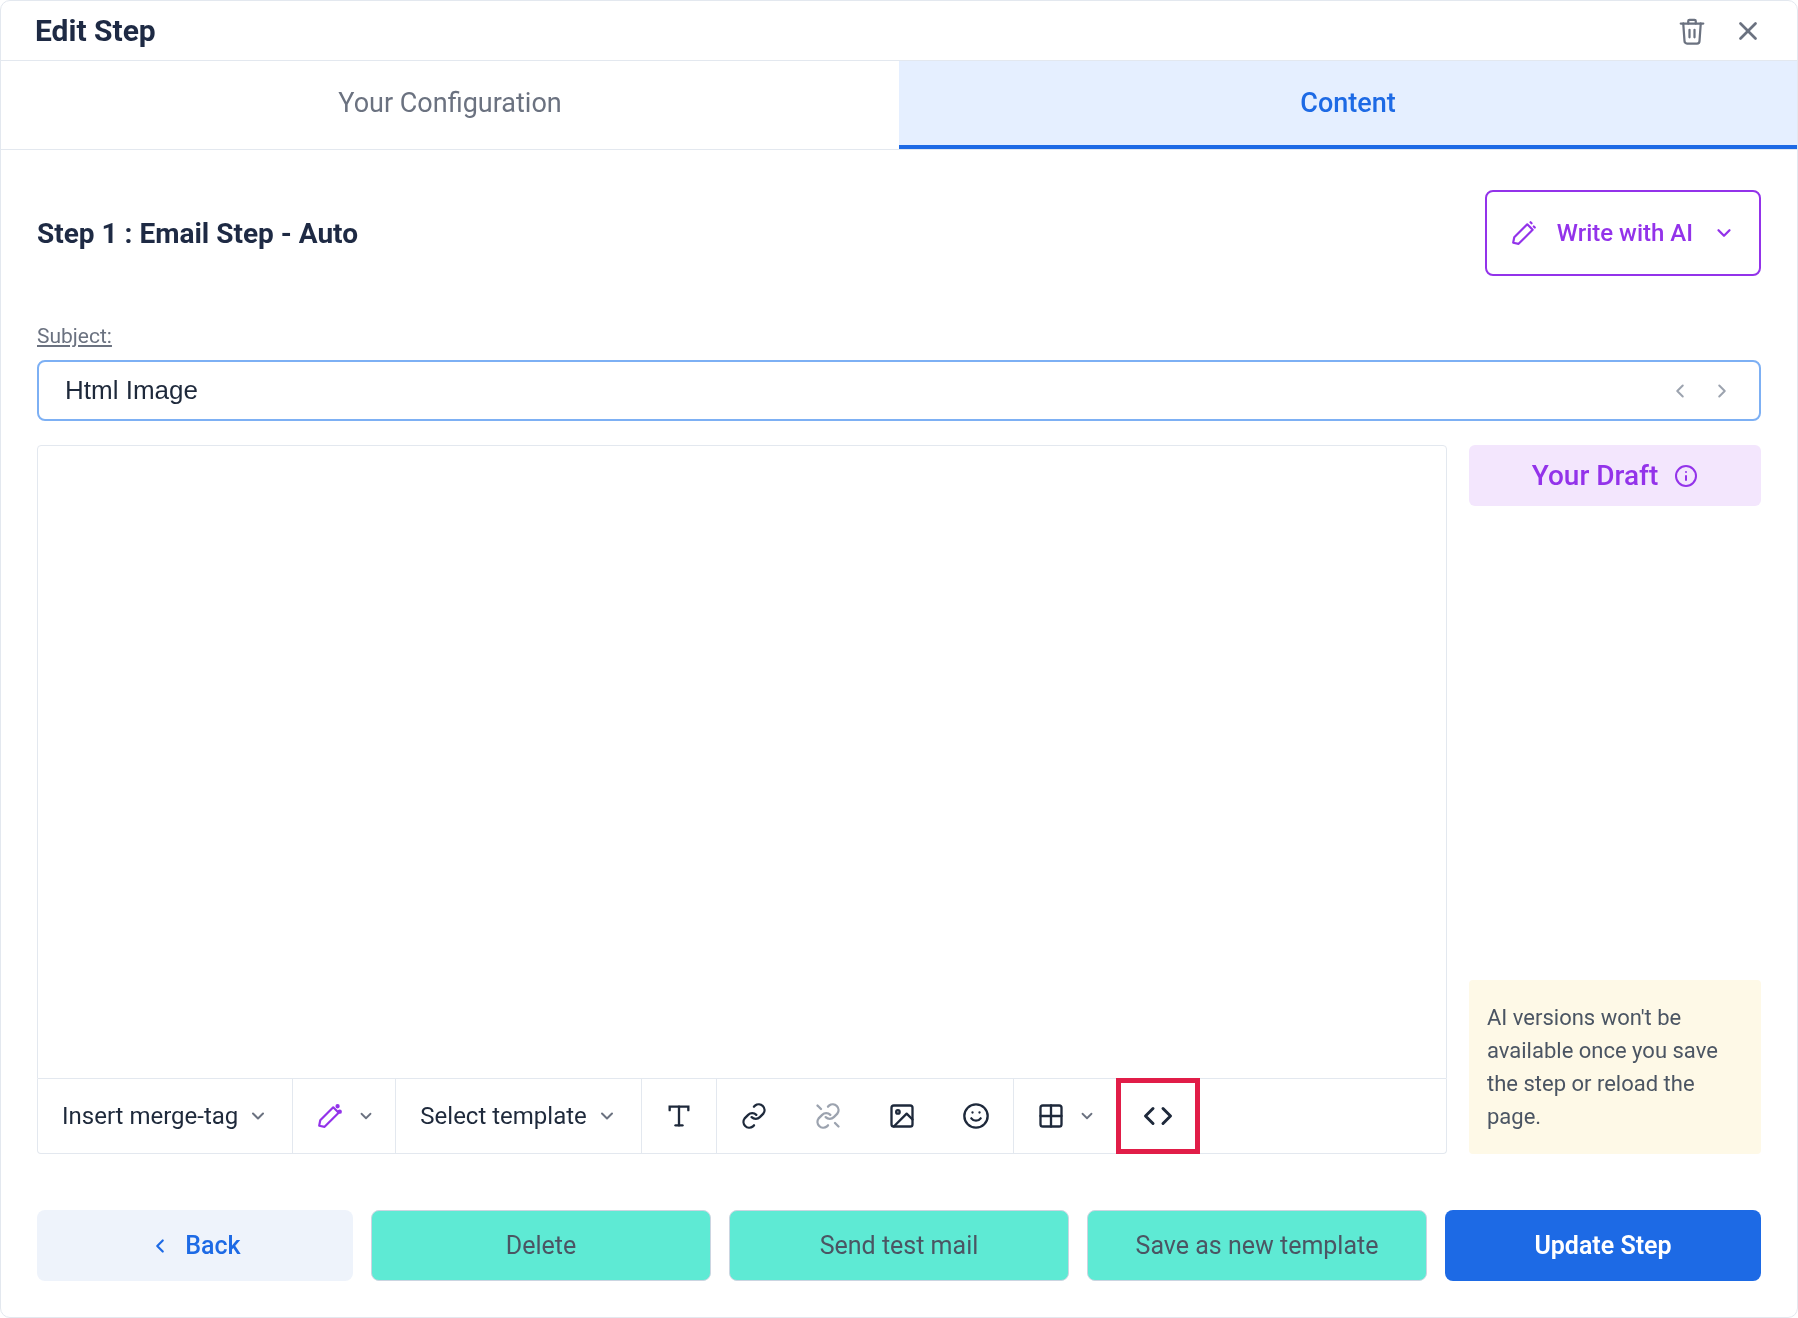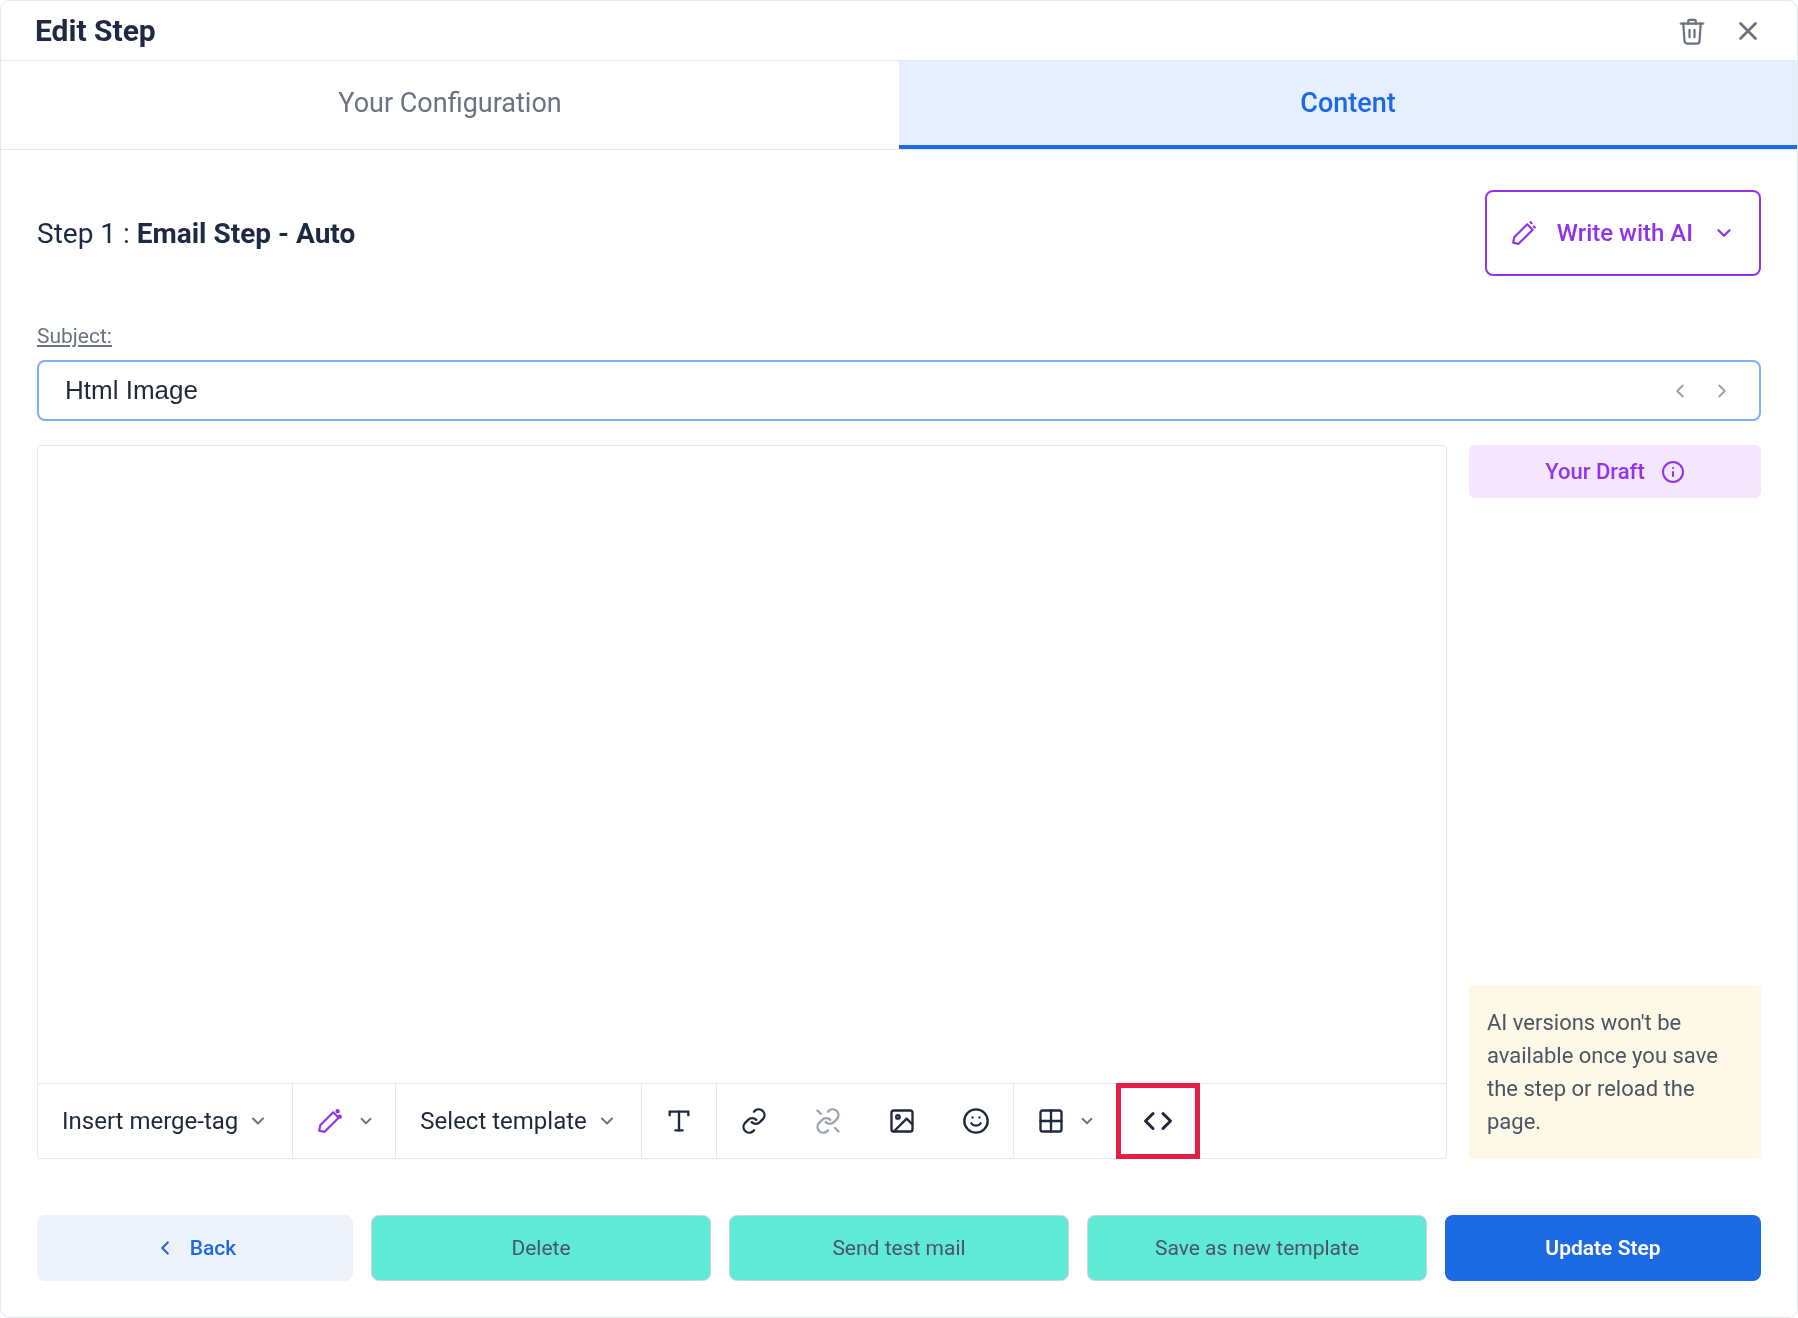--- a/index.html
+++ b/index.html
@@ -34,26 +34,26 @@
   .editor-col { display: flex; flex-direction: column; flex: 1; }
   .editor { flex: 1; border: 1px solid #e3e8ef; border-top-left-radius: 4px; border-top-right-radius: 4px; background: #fff; }
   .toolbar { display: flex; border: 1px solid #e3e8ef; border-top: none; border-bottom-left-radius: 4px; border-bottom-right-radius: 4px; align-items: stretch; }
   .tb-group { display: flex; align-items: center; border-right: 1px solid #e3e8ef; }
   .tb-btn { display: flex; align-items: center; gap: 10px; padding: 16px 20px; font-size: 24px; color: #1e293b; cursor: pointer; background: #fff; }
   .tb-btn.wide { padding: 16px 24px; }
   .tb-icon { display:flex; align-items:center; justify-content:center; width:34px; height:34px; }
   .tb-highlight { border: 5px solid #e11d48; margin: -1px; }
 
   .side-col { width: 292px; display: flex; flex-direction: column; justify-content: space-between; }
-  .draft-badge { background: #f3e6fd; color: #9333ea; border-radius: 6px; padding: 14px 20px; display: flex; align-items: center; justify-content: center; gap: 16px; font-size: 22px; font-weight: 500; }
+  .draft-badge { background: #f3e6fd; color: #9333ea; border-radius: 6px; padding: 14px 20px; display: flex; align-items: center; justify-content: center; gap: 16px; font-size: 28px; font-weight: 500; }
   .warn-box { background: #fef9e7; color: #4b5563; font-size: 22px; text-align: left; padding: 21px 18px; border-radius: 4px; line-height: 1.5; }
 
   
   .footer { display: flex; gap: 18px; padding: 26px 36px 36px 36px; }
-  .btn { flex: 1; display: flex; align-items: center; justify-content: center; gap: 14px; border-radius: 8px; padding: 20px 0; font-size: 21px; cursor: pointer; border: 1px solid transparent; }
+  .btn { flex: 1; display: flex; align-items: center; justify-content: center; gap: 14px; border-radius: 8px; padding: 20px 0; font-size: 25px; cursor: pointer; border: 1px solid transparent; }
   .btn-back { background: #eef3fb; color: #1d6ae5; border: none; flex: 0 0 316px; font-weight: 500; }
   .btn-outline { background: #5eead4; color: #4b5563; border: 1px solid #cbd5e1; }
   .btn-primary { background: #1d6ae5; color: #fff; font-weight: 600; flex: 0 0 316px; }
 
   svg { display: block; }
 </style>
 </head>
 <body>
 
 <div class="modal">
@@ -81,21 +81,21 @@
 
   <div class="tabs">
     <div class="tab">Your Configuration</div>
     <div class="tab active">Content</div>
   </div>
 
   <div class="body">
 
     <div class="step-row">
       <div class="step-label">
-        <span style="font-weight:400;">Step 1 : </span><span class="bold">Email Step - Auto</span>
+        <span style="font-weight:700;">Step 1 : </span><span class="bold">Email Step - Auto</span>
       </div>
       <div class="write-ai-btn">
         <span>
           <svg width="26" height="26" viewBox="0 0 24 24" fill="none" stroke="#9333ea" stroke-width="2" stroke-linecap="round" stroke-linejoin="round">
               <path d="M15 4l5 5L7 22l-5-1 1-5L15 4z"></path>
               <path d="M18 2l1 1"></path>
               <path d="M21 6l1 1"></path>
             </svg>
         </span>
         <span>Write with AI</span>

